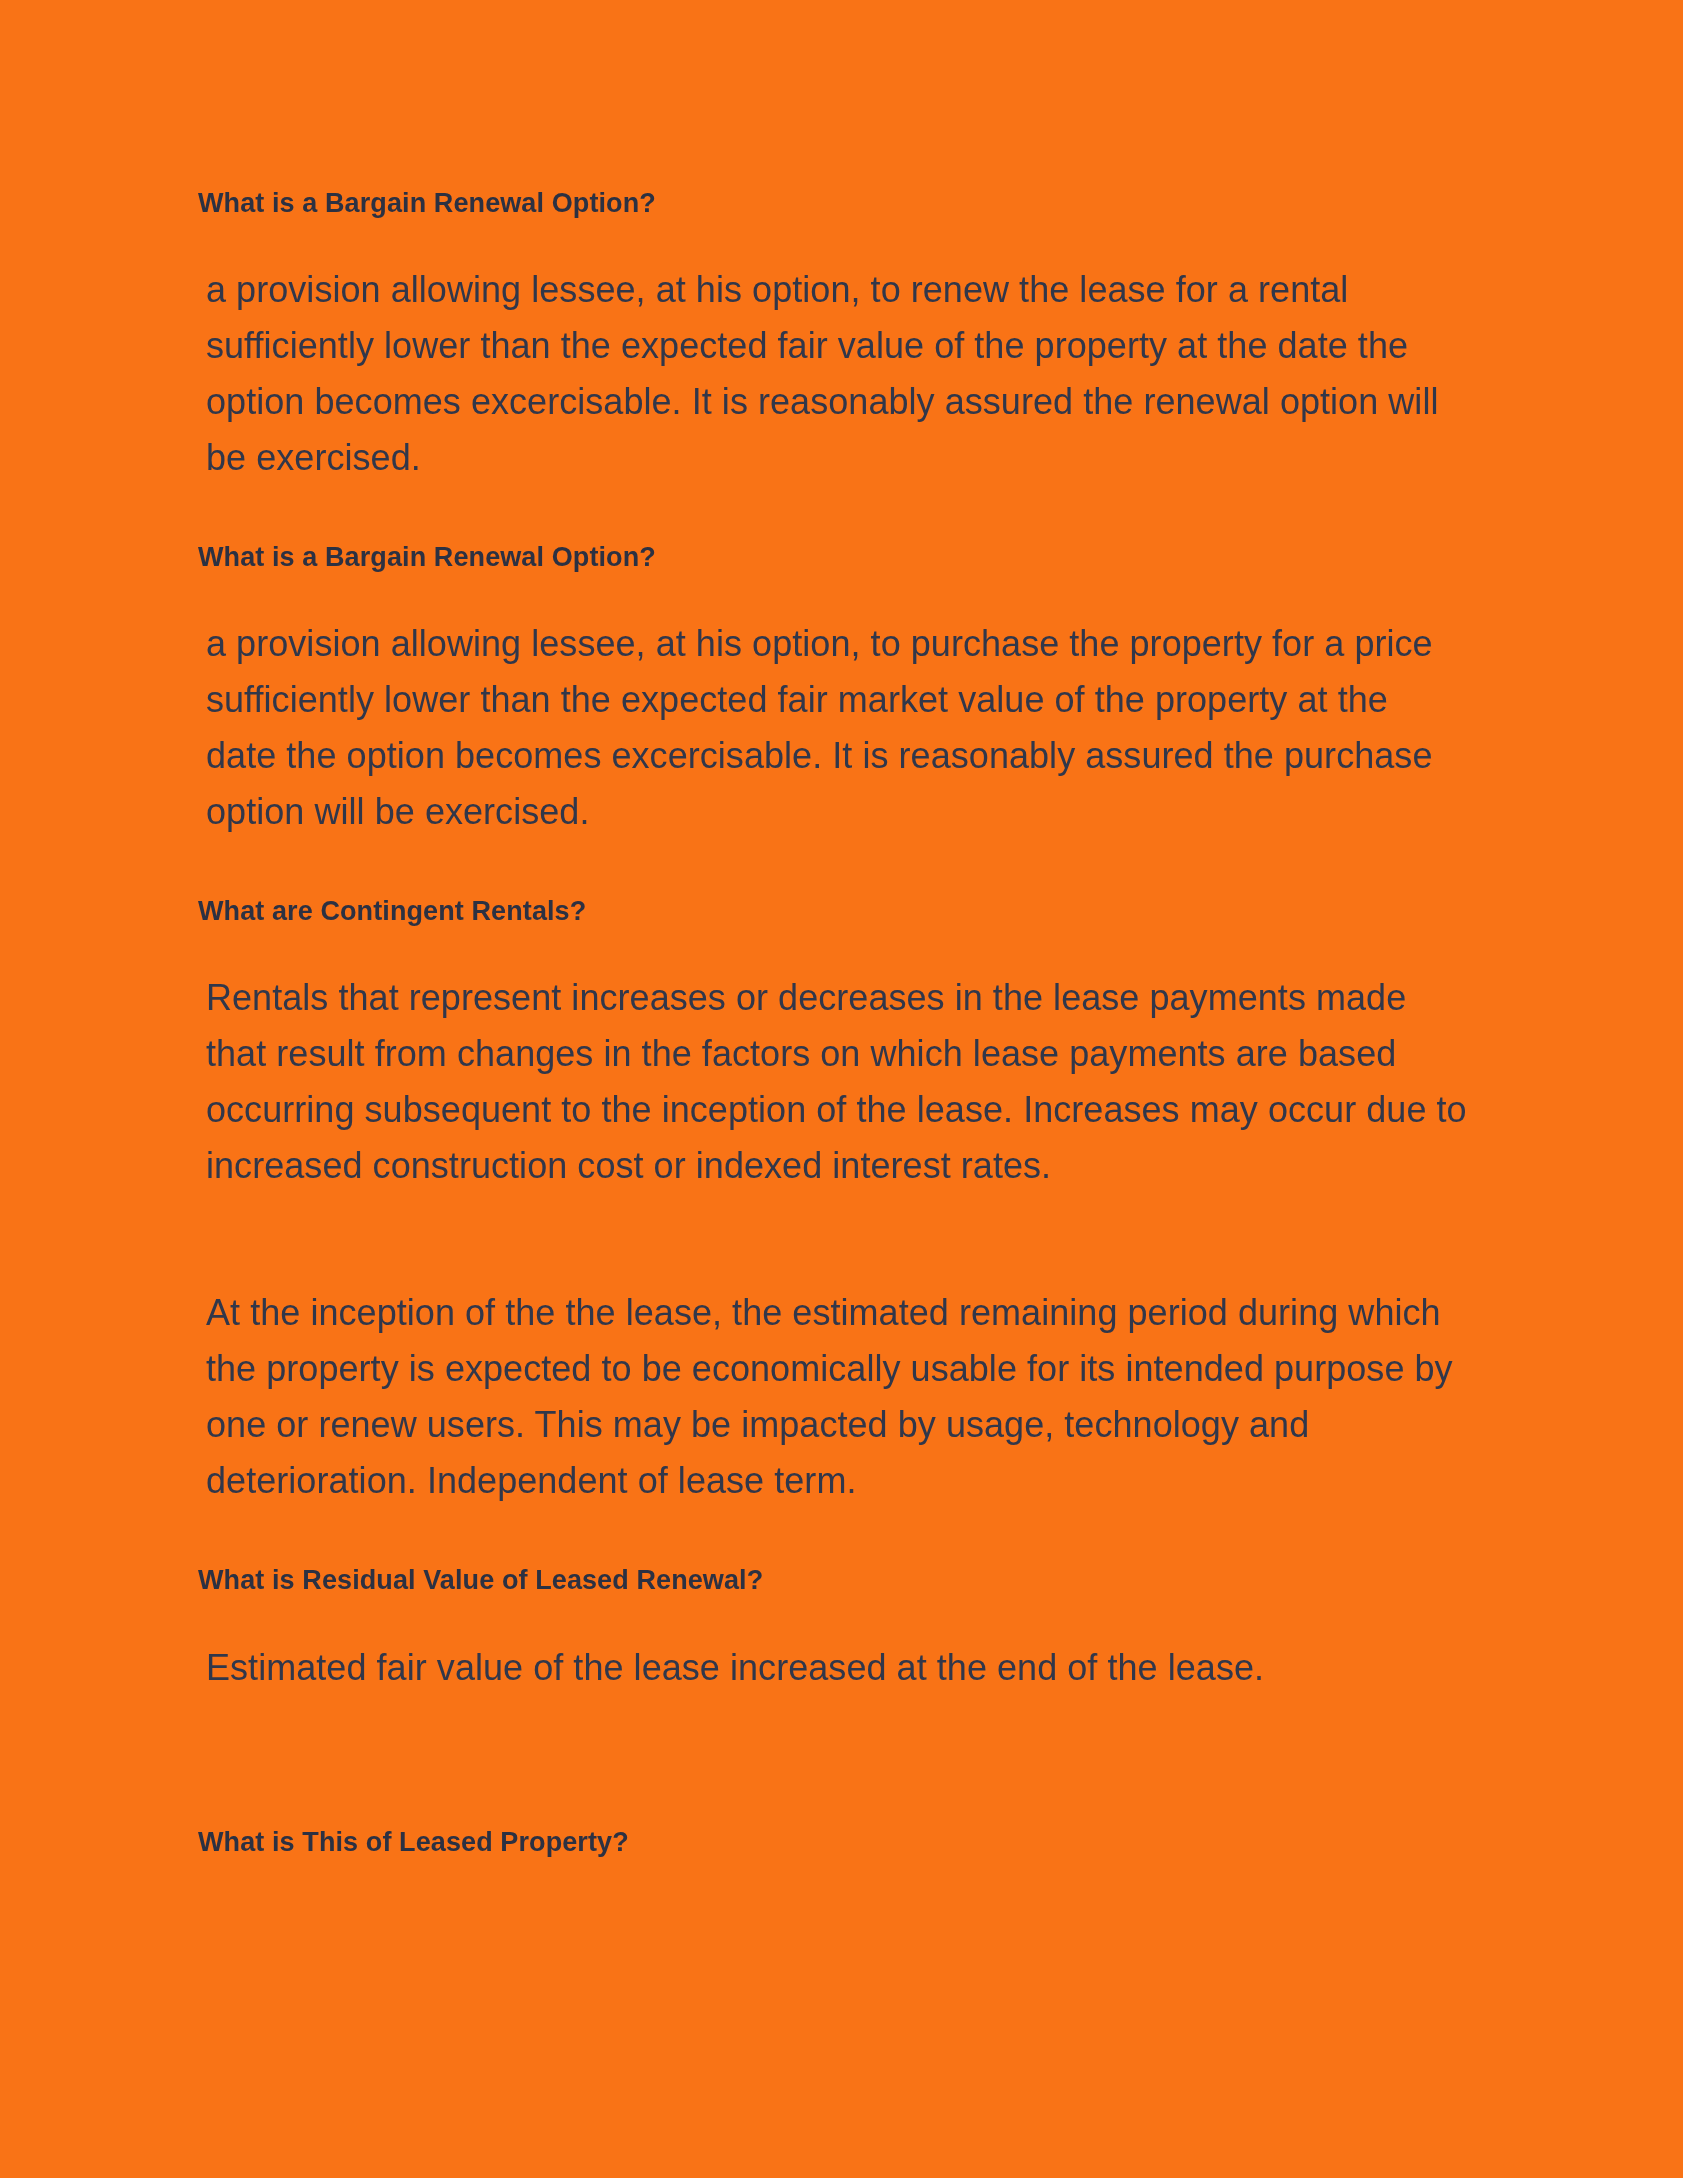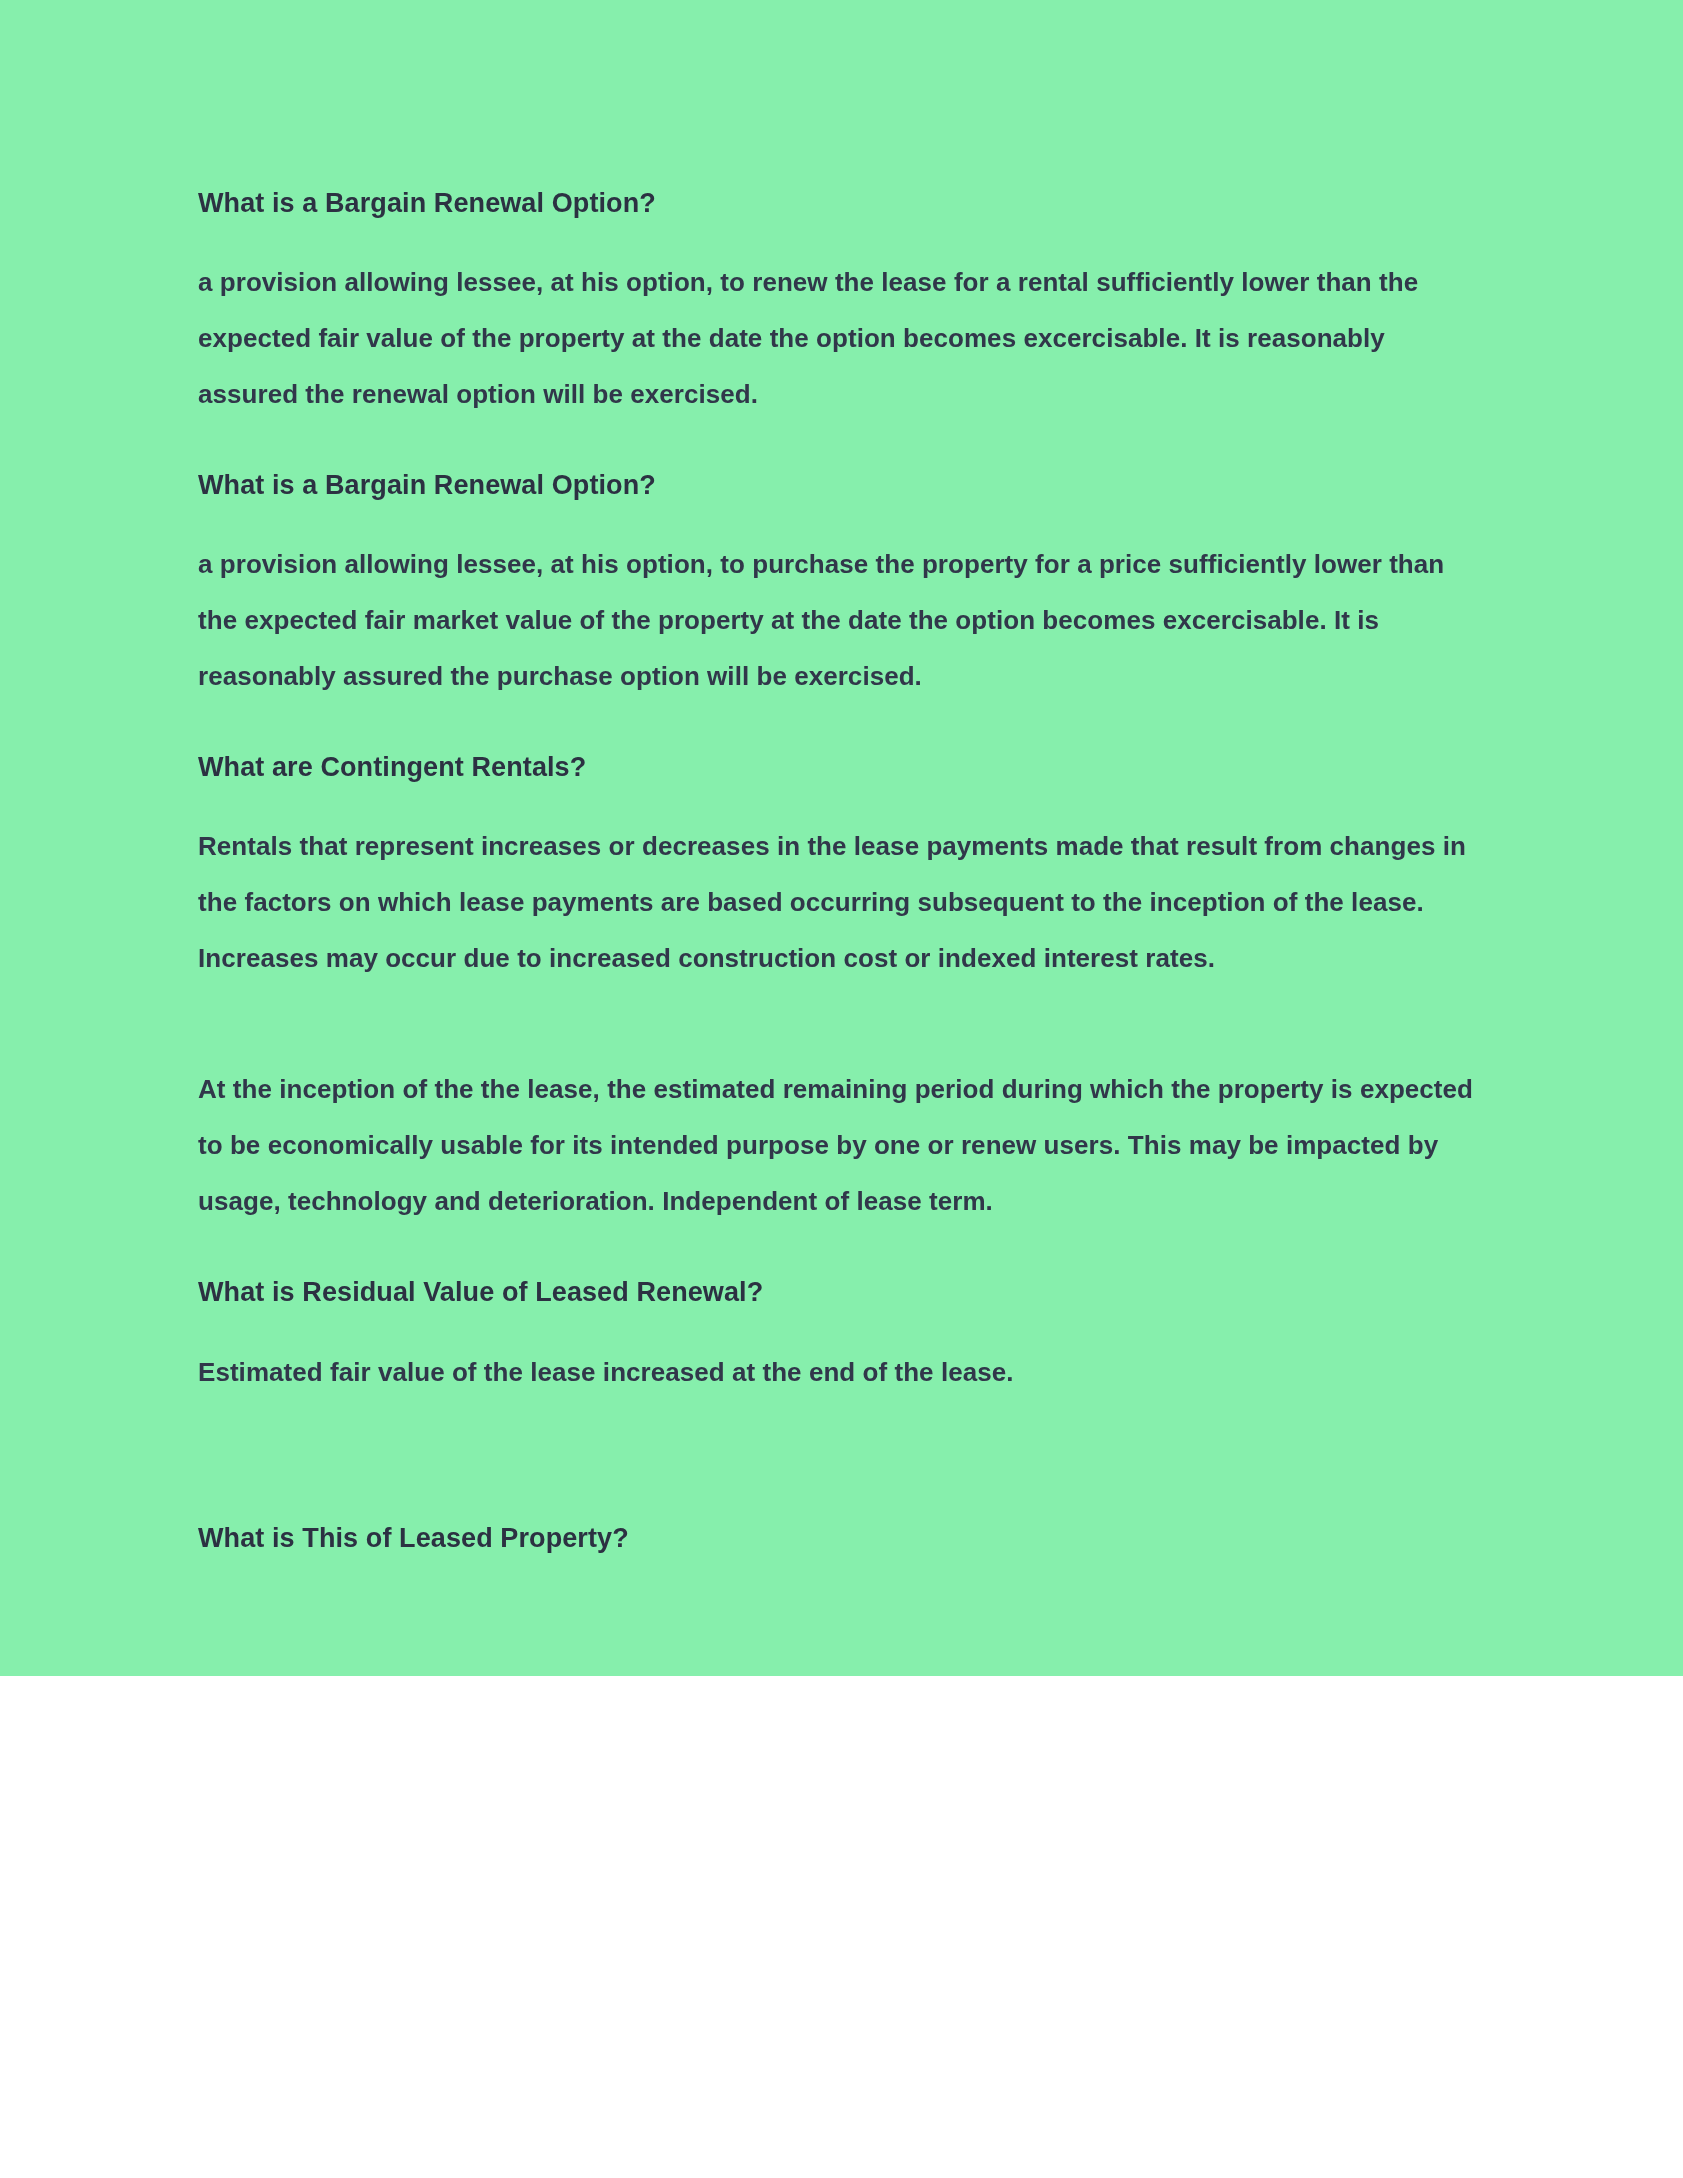--- a/index.html
+++ b/index.html
@@ -5,22 +5,22 @@
 <style>
   html, body {
     margin: 0;
     padding: 0;
     background: #ffffff;
   }
 
   .page {
     position: relative;
     width: 1683px;
-    height: 1676px;
-    background: #86efac;
+    height: 2178px;
+    background: #f97316;
     box-sizing: border-box;
     overflow: hidden;
     font-family: "Liberation Sans", sans-serif;
     -webkit-font-smoothing: antialiased;
   }
 
   .content {
     position: absolute;
     left: 198px;
     top: 184px;
@@ -37,26 +37,26 @@
     font-weight: bold;
     color: #2c3142;
     line-height: 1.45;
     letter-spacing: 0.1px;
     margin: 0;
     padding: 0;
   }
 
   .qa-body {
     font-family: "Liberation Sans", sans-serif;
-    font-size: 26px;
-    font-weight: bold;
+    font-size: 36px;
+    font-weight: normal;
     color: #31374a;
     line-height: 56px;
     letter-spacing: 0.05px;
-    margin: 0;
+    margin: 8px;
     padding: 0;
     text-align: left;
   }
 
   
   .gap-heading-to-body { height: 31px; }
   .gap-body-to-heading { height: 44px; }
 </style>
 </head>
 <body>

